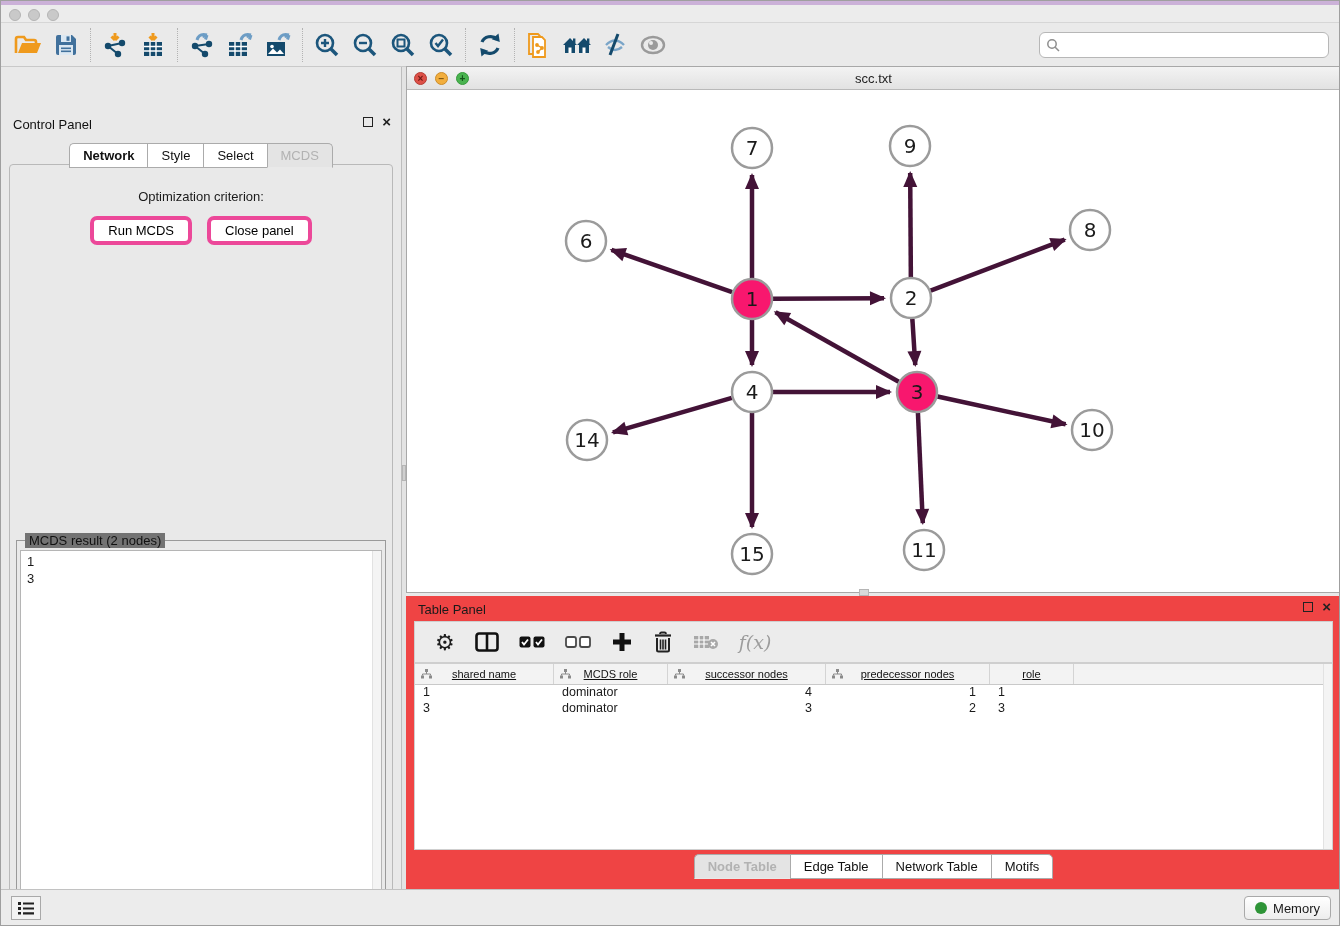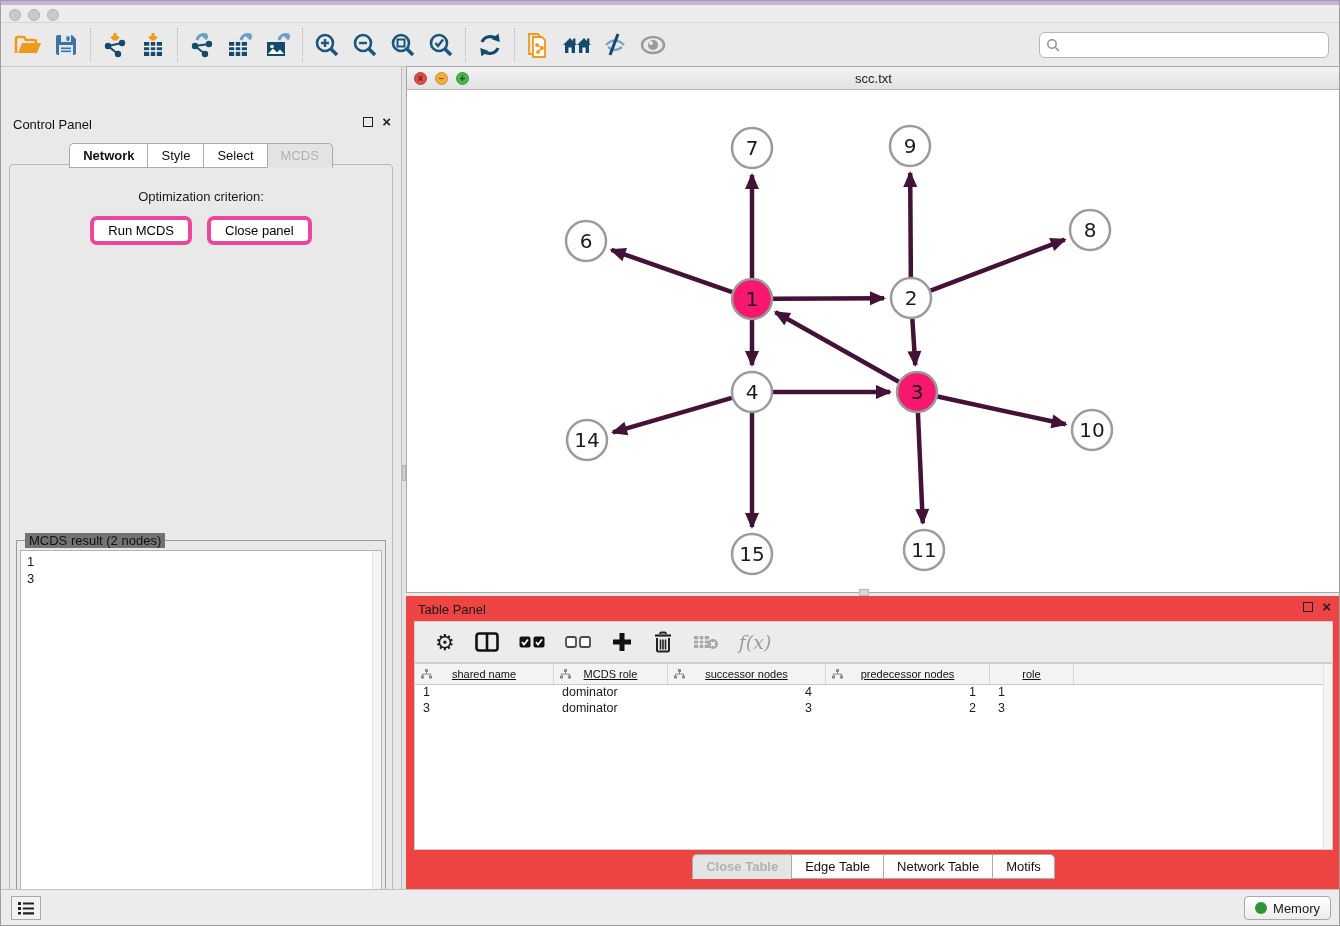--- a/index.html
+++ b/index.html
@@ -555,21 +555,21 @@
           <div class="td left" style="width: 139px;">3</div>
           <div class="td left" style="width: 114px;">dominator</div>
           <div class="td right" style="width: 158px;">3</div>
           <div class="td right" style="width: 164px;">2</div>
           <div class="td left" style="width: 84px;">3</div>
         </div>
       </div>
     <div class="tscroll"></div>
   </div>
   <div class="tp-tabs" id="tp-tabs">
-      <div class="tab selected">Close Table</div>
+      <div class="tab selected">Node Table</div>
       <div class="tab">Edge Table</div>
       <div class="tab">Network Table</div>
       <div class="tab">Motifs</div>
     </div>
 </div>
 
 <div class="statusbar">
   <div class="status-left-btn">
     <span>
       <svg width="18" height="14" viewBox="0 0 18 14">

